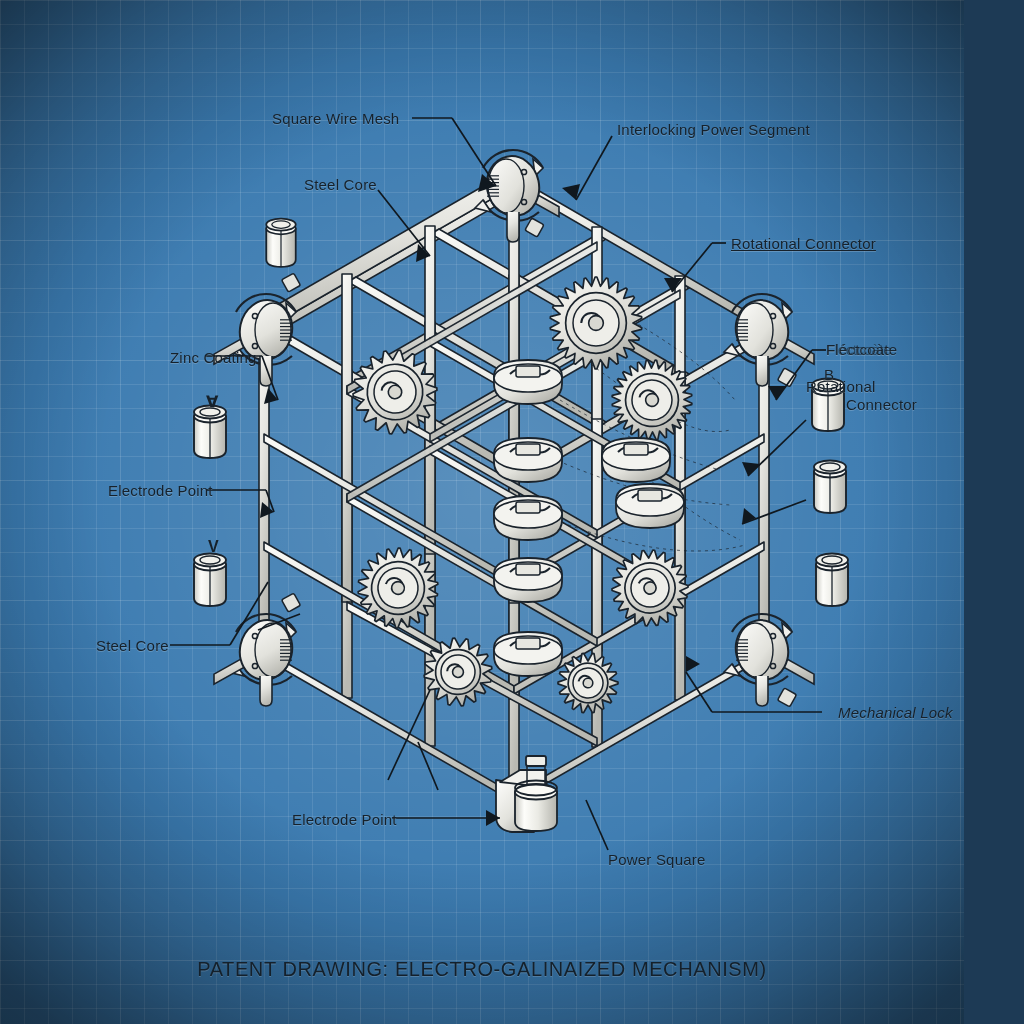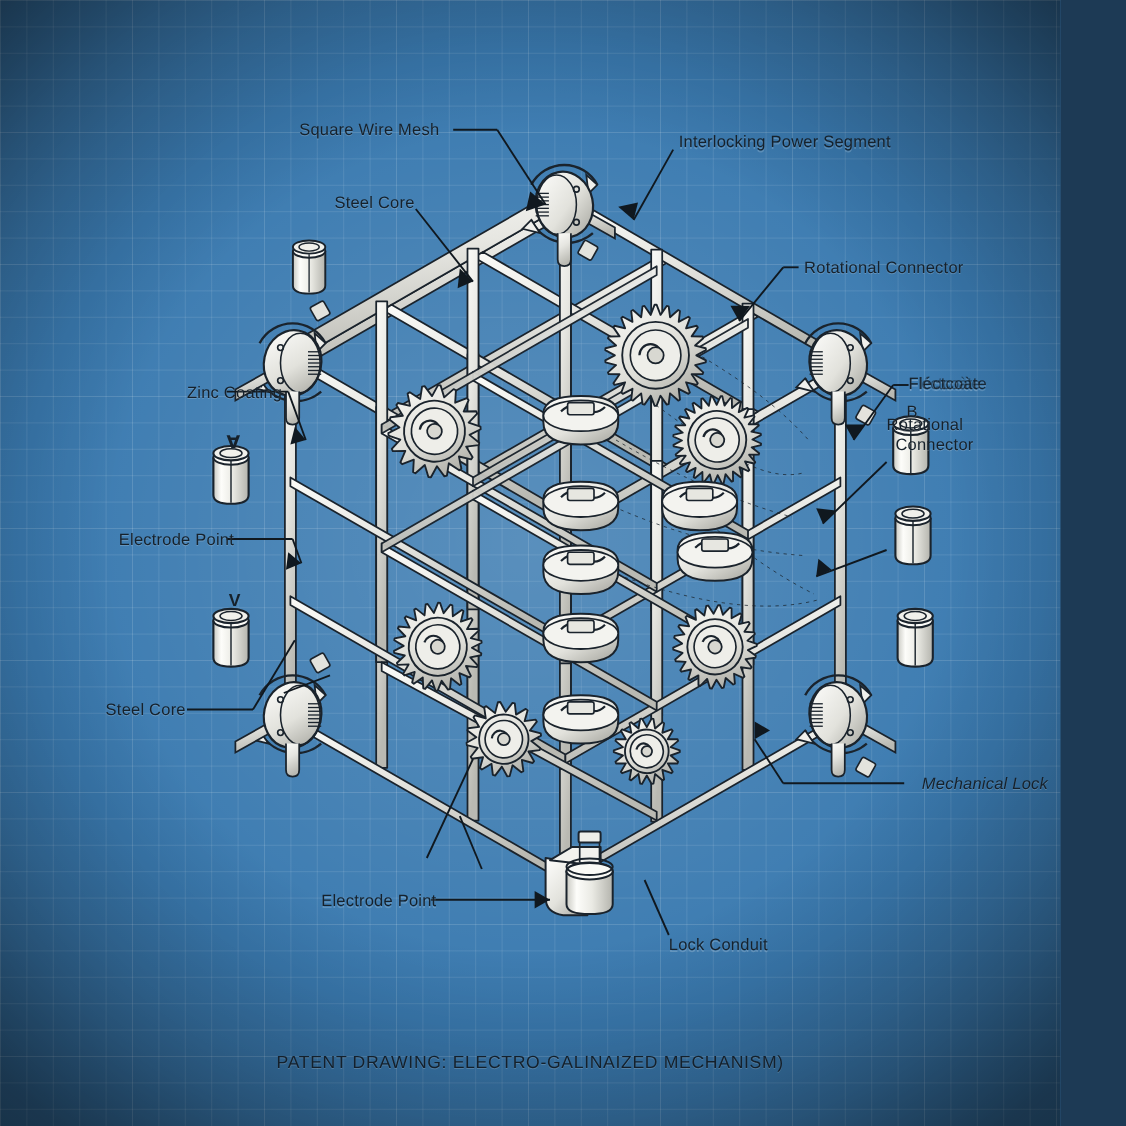--- a/index.html
+++ b/index.html
@@ -35,21 +35,21 @@
       rgba(0,0,0,0) 55%, rgba(0,0,0,0.18) 78%, rgba(0,0,0,0.42) 100%);
   }
   svg.art{position:absolute;left:0;top:0;width:1024px;height:1024px;}
   .lbl{
     position:absolute;color:#16212b;font-size:15px;line-height:1.25;
     letter-spacing:0.2px;white-space:pre;
     text-shadow:0 1px 0 rgba(255,255,255,0.18);
   }
   .title{
     position:absolute;left:0;right:0;top:958px;text-align:center;
-    color:#14202b;font-size:16px;letter-spacing:0.6px;
+    color:#14202b;font-size:20px;letter-spacing:0.6px;
     text-shadow:0 1px 0 rgba(255,255,255,0.16);
   }
   .glyph{position:absolute;color:#16212b;font-size:16px;font-weight:bold;}
 </style>
 </head>
 <body>
 
 <div id="stage">
 
   <div class="grid-major"></div>
@@ -514,38 +514,38 @@
   </svg>
 
   <div class="vignette"></div>
 
   <div class="lbl" style="left:272px;top:110px;">Square Wire Mesh</div>
 
   <div class="lbl" style="left:304px;top:176px;">Steel Core</div>
 
   <div class="lbl" style="left:617px;top:121px;">Interlocking Power Segment</div>
 
-  <div class="lbl" style="left:731px;top:235px;">Rotational Connector</div>
+  <div class="lbl" style="left:731px;top:235px;text-decoration:underline;">Rotational Connector</div>
 
   <div class="lbl" style="left:124px;top:349px;margin-left:46px;">Zinc Coating</div>
 
   <div class="lbl" style="left:826px;top:341px;opacity:0.92;">Fléctcoàte</div>
   <div class="lbl" style="left:826px;top:341px;opacity:0.55;letter-spacing:-0.4px;">Fléctcoàte</div>
   <div class="lbl" style="left:824px;top:366px;">B</div>
 
   <div class="lbl" style="left:806px;top:378px;">Rotational</div>
-  <div class="lbl" style="left:814px;top:396px;">Connector</div>
+  <div class="lbl" style="left:846px;top:396px;">Connector</div>
 
   <div class="lbl" style="left:108px;top:482px;">Electrode Point</div>
 
   <div class="lbl" style="left:96px;top:637px;">Steel Core</div>
 
   <div class="lbl" style="left:838px;top:704px;font-style:italic;">Mechanical Lock</div>
 
   <div class="lbl" style="left:292px;top:811px;">Electrode Point</div>
 
-  <div class="lbl" style="left:608px;top:851px;">Lock Conduit</div>
+  <div class="lbl" style="left:608px;top:851px;">Power Square</div>
 
   <div class="glyph" style="left:206px;top:392px;">∀</div>
   <div class="glyph" style="left:208px;top:538px;">V</div>
 
   <div class="title">PATENT DRAWING: ELECTRO-GALINAIZED MECHANISM)</div>
 </div>
 
 </body></html>

